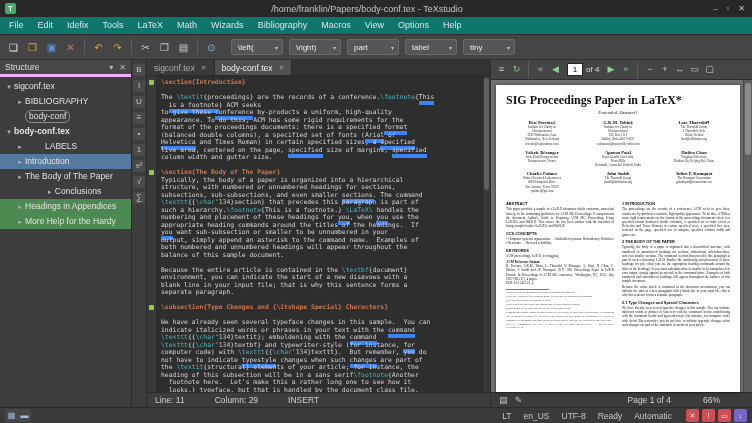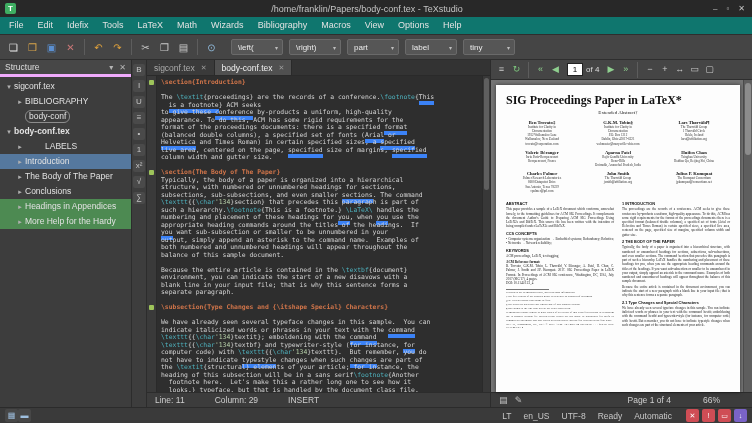--- a/index.html
+++ b/index.html
@@ -222,21 +222,21 @@
             <span class="tree-label">LABELS</span>
           </div>
           <div class="tree-row hl-blue" style="padding-left: 15px;">
             <span class="tree-arrow">▸</span>
             <span class="tree-label">Introduction</span>
           </div>
           <div class="tree-row" style="padding-left: 15px;">
             <span class="tree-arrow">▸</span>
             <span class="tree-label">The Body of The Paper</span>
           </div>
-          <div class="tree-row" style="padding-left: 15px;">
+          <div class="tree-row" style="padding-left: 15px; justify-content: center;">
             <span class="tree-arrow">▸</span>
             <span class="tree-label">Conclusions</span>
           </div>
           <div class="tree-row hl-green" style="padding-left: 15px;">
             <span class="tree-arrow">▸</span>
             <span class="tree-label">Headings in Appendices</span>
           </div>
           <div class="tree-row hl-green" style="padding-left: 15px;">
             <span class="tree-arrow">▸</span>
             <span class="tree-label">More Help for the Hardy</span>

